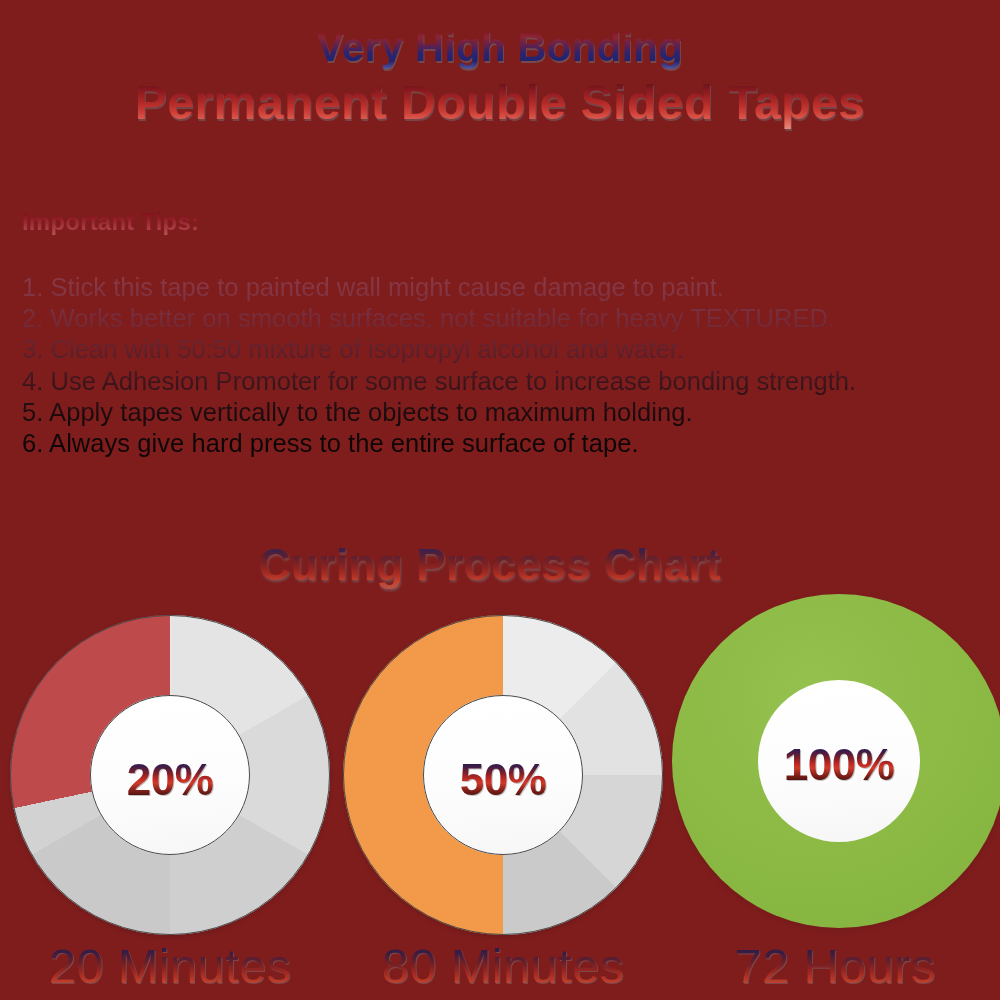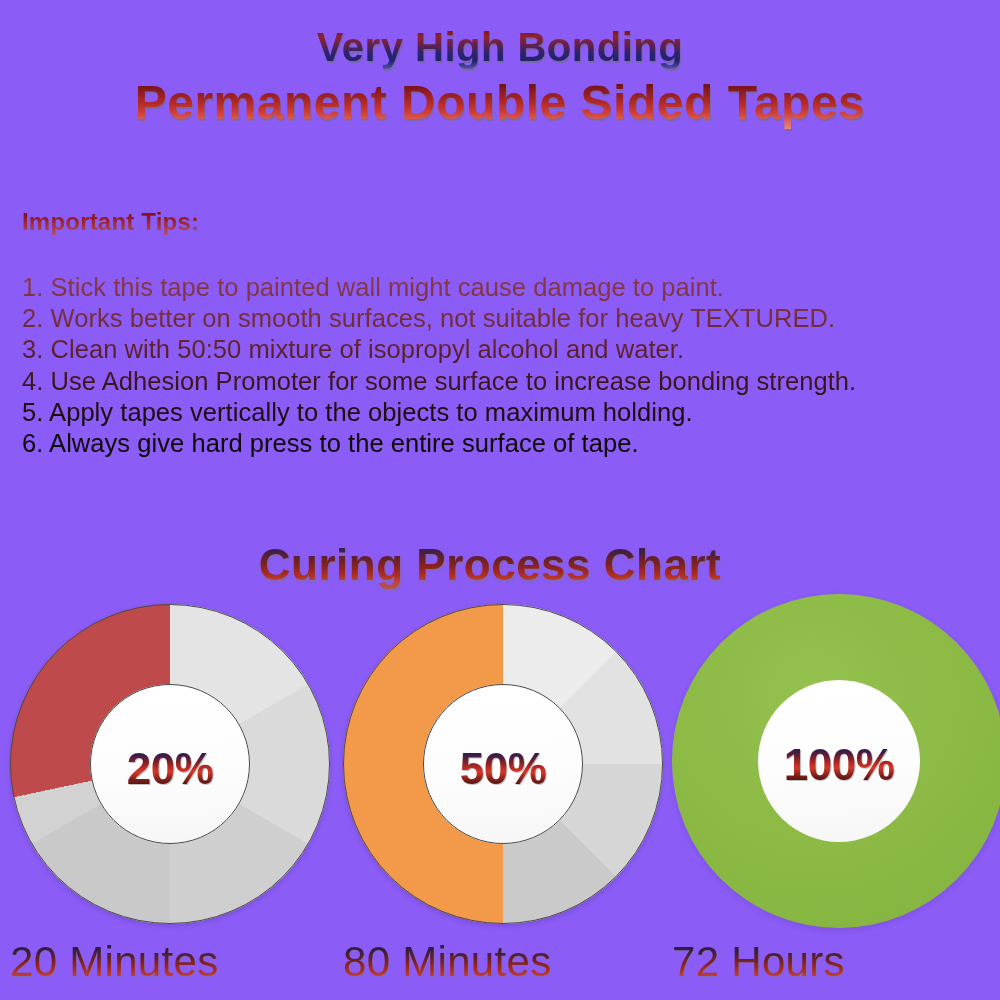--- a/index.html
+++ b/index.html
@@ -120,21 +120,21 @@
   }
 
   #donuts{
     position:absolute;
     top:600px; left:0;
     width:1000px; height:340px;
   }
 
   .donut-wrap{
     position:absolute;
-    top:4px;
+    top:15px;
   }
 
   .donut{
     position:relative;
     border-radius:50%;
   }
 
   
   .pie{
     position:absolute;
@@ -179,22 +179,22 @@
         #4d120e 82%,
         #1a0705 94%,
         #0d0403 100%);
     filter:drop-shadow(1.2px 1.6px 0.5px rgba(120,120,125,0.45));
     z-index:5;
   }
 
   .donut-label{
     position:absolute;
     width:100%;
-    text-align:left;
-    font-size:42px;
+    text-align:center;
+    font-size:49px;
     letter-spacing:0.3px;
     white-space:nowrap;
     background-image:linear-gradient(180deg,
         #16143c 0%,
         #221d4e 14%,
         #3d1c40 28%,
         #6a2028 44%,
         #952520 58%,
         #b43425 72%,
         #c2523f 88%,
@@ -204,21 +204,21 @@
 
   #labels-row{
     position:absolute;
     top:938px; left:0; width:1000px; height:62px;
   }
   .label-cell{ position:absolute; top:0; }
 </style>
 </head>
 <body style="background: rgb(241, 241, 241);">
 
-<div id="page" style="background: #8b5cf6;">
+<div id="page" style="background: #7f1d1d;">
 
   <div id="title-block">
     <div>
       <span id="title-line1" class="grad-text">Very High Bonding</span>
     </div>
     <div>
       <span id="title-line2" class="grad-text">Permanent Double Sided Tapes</span>
     </div>
   </div>
 

